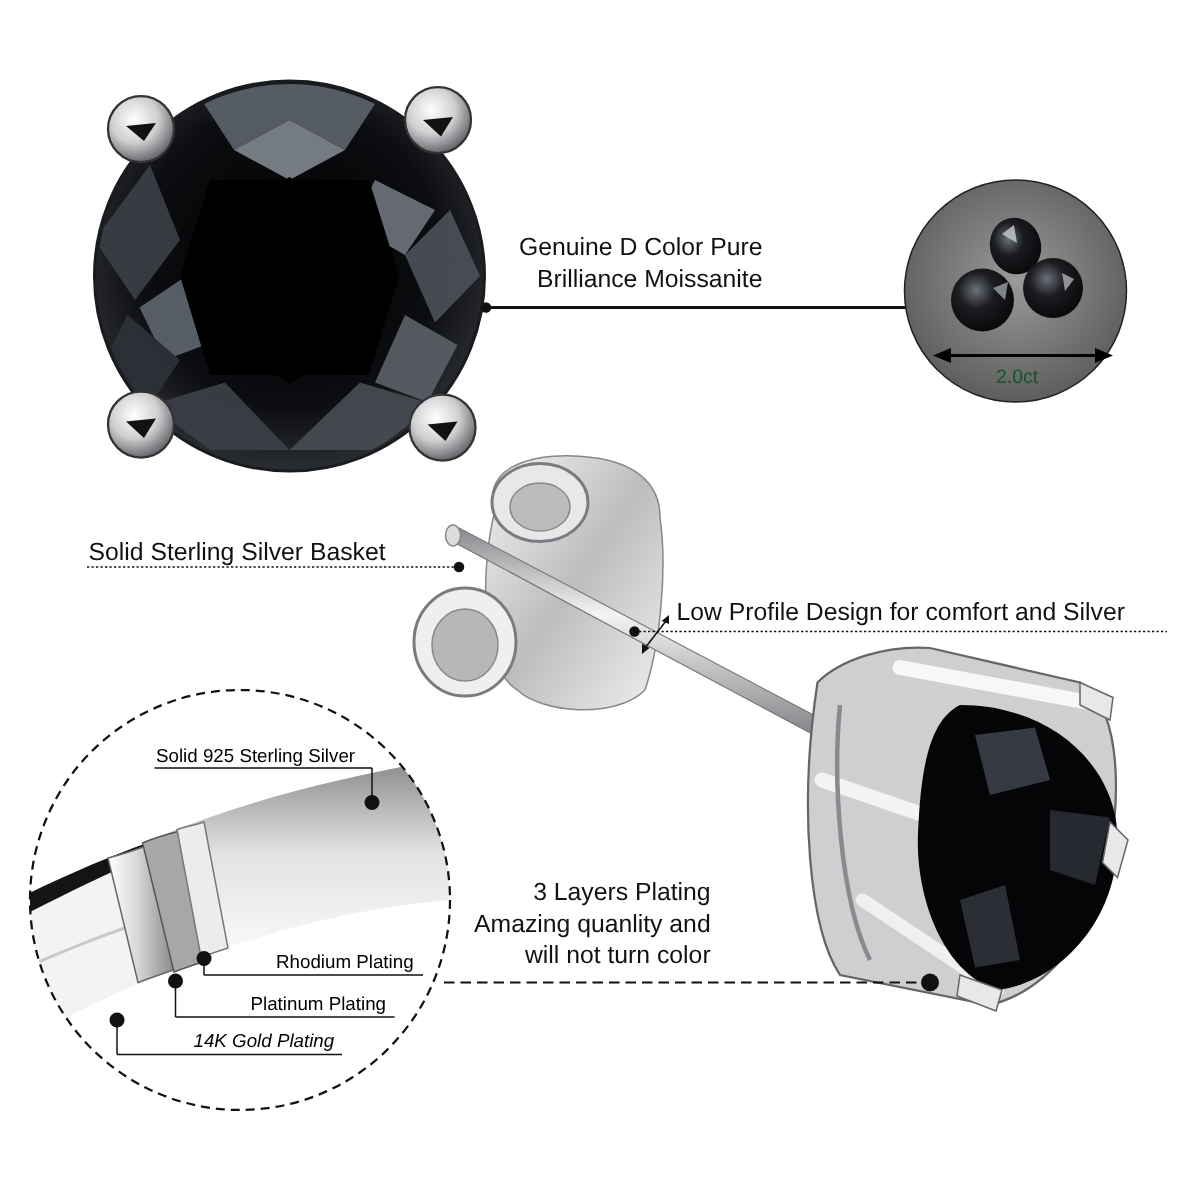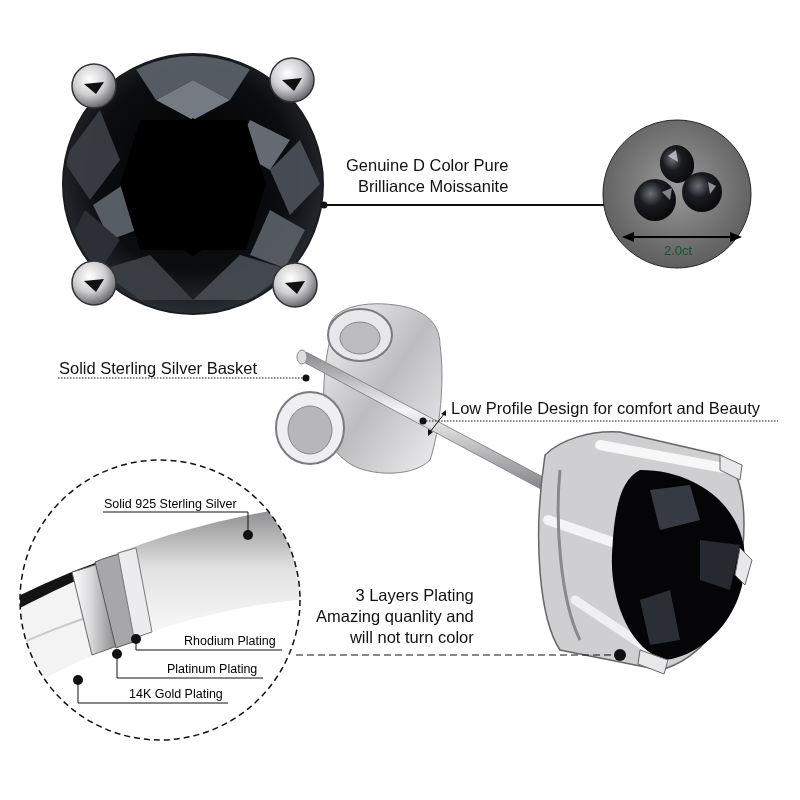--- a/index.html
+++ b/index.html
@@ -211,24 +211,24 @@
 
 <div class="lbl big" style="left:346px; top:155px;">
   <div>Genuine D Color Pure</div>
   <div>Brilliance Moissanite</div>
 </div>
 
 <div class="lbl ct" style="left:664px; top:243px;">2.0ct</div>
 
 <div class="lbl big" style="left:59px; top:358px;">Solid Sterling Silver Basket</div>
 
-<div class="lbl big" style="left:451px; top:398px;">Low Profile Design for comfort and Beauty</div>
+<div class="lbl big" style="left:451px; top:398px;">Low Profile Design for comfort and Silver</div>
 
 <div class="lbl big" style="left:316px; top:585px;">
   <div>3 Layers Plating</div>
   <div>Amazing quanlity and</div>
   <div>will not turn color</div>
 </div>
 
 <div class="lbl small" style="left:104px; top:497px;">Solid 925 Sterling Silver</div>
 <div class="lbl small" style="left:184px; top:634px;">Rhodium Plating</div>
 <div class="lbl small" style="left:167px; top:662px;">Platinum Plating</div>
-<div class="lbl small" style="left:129px; top:687px;">14K Gold Plating</div>
+<div class="lbl small" style="left:129px; top:687px;font-style:italic;">14K Gold Plating</div>
 
 </body></html>

